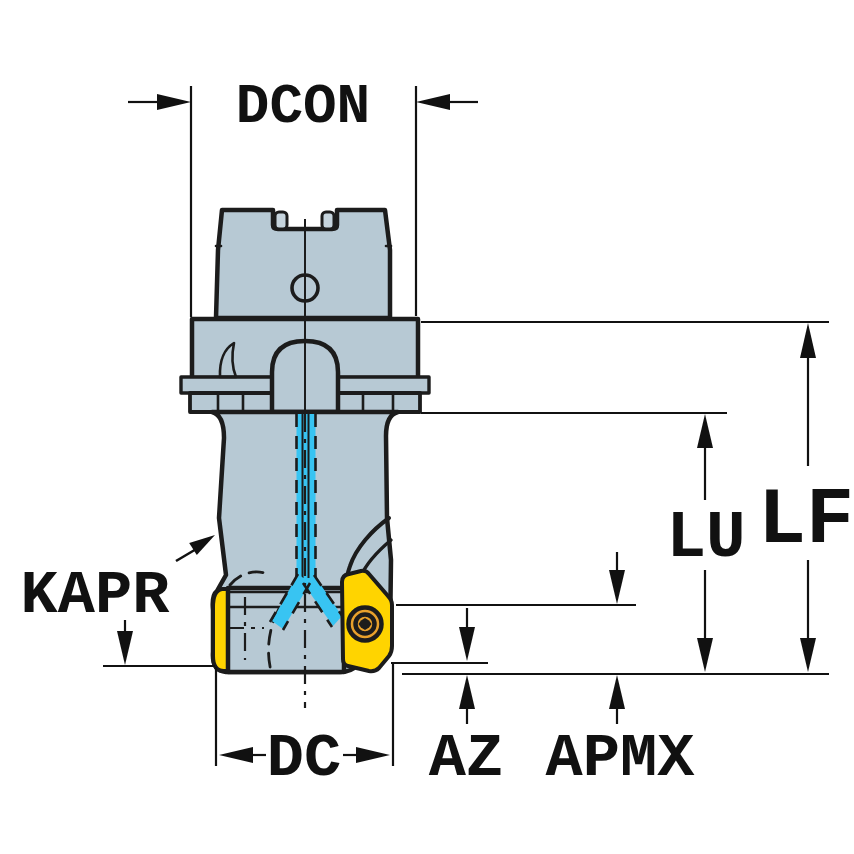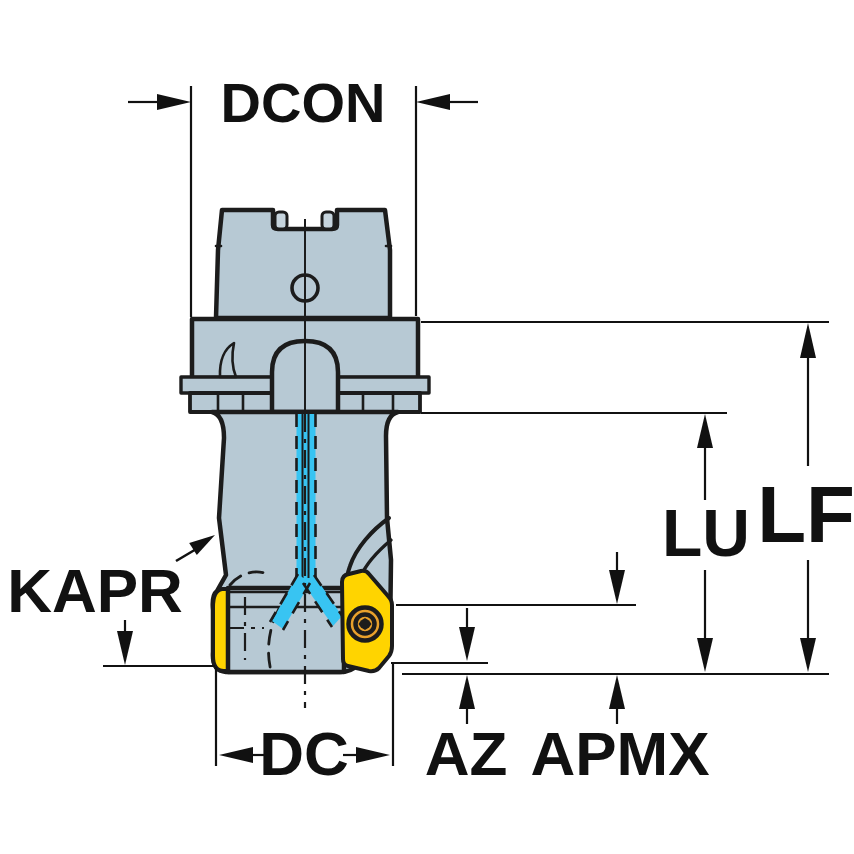--- a/index.html
+++ b/index.html
@@ -8,21 +8,21 @@
     --body_light:#c6d4dd;
     --coolant:#38c4f2;
     --insert:#ffd400;
     --screw:#e8a12c;
     --outline:#1c1c1c;
     --dim:#111111;
   }
   html,body{margin:0;padding:0;background:var(--background);}
   .stage{
     width:738px;height:854px;position:relative;background:var(--background);
-    font-family:Liberation Sans, sans-serif;
+    font-family:Liberation Mono, monospace;
   }
   svg{display:block;}
   .part{stroke:var(--outline);stroke-width:4.5;stroke-linejoin:round;stroke-linecap:round;fill:var(--body);}
   .part-thin{stroke:var(--outline);stroke-width:2.6;stroke-linejoin:round;stroke-linecap:round;fill:none;}
   .part-light{fill:var(--body_light);stroke:var(--outline);stroke-width:3;stroke-linejoin:round;}
   .yellow{fill:var(--insert);stroke:var(--outline);stroke-width:4;stroke-linejoin:round;}
   .screwring{fill:var(--screw);stroke:var(--outline);stroke-width:4.5;}
   .cool{fill:var(--coolant);stroke:none;}
   .cool-dash{stroke:var(--outline);stroke-width:2.6;fill:none;stroke-dasharray:13 9;}
   .hidden-dash{stroke:var(--outline);stroke-width:2.8;fill:none;stroke-dasharray:14 9;stroke-linecap:round;}

